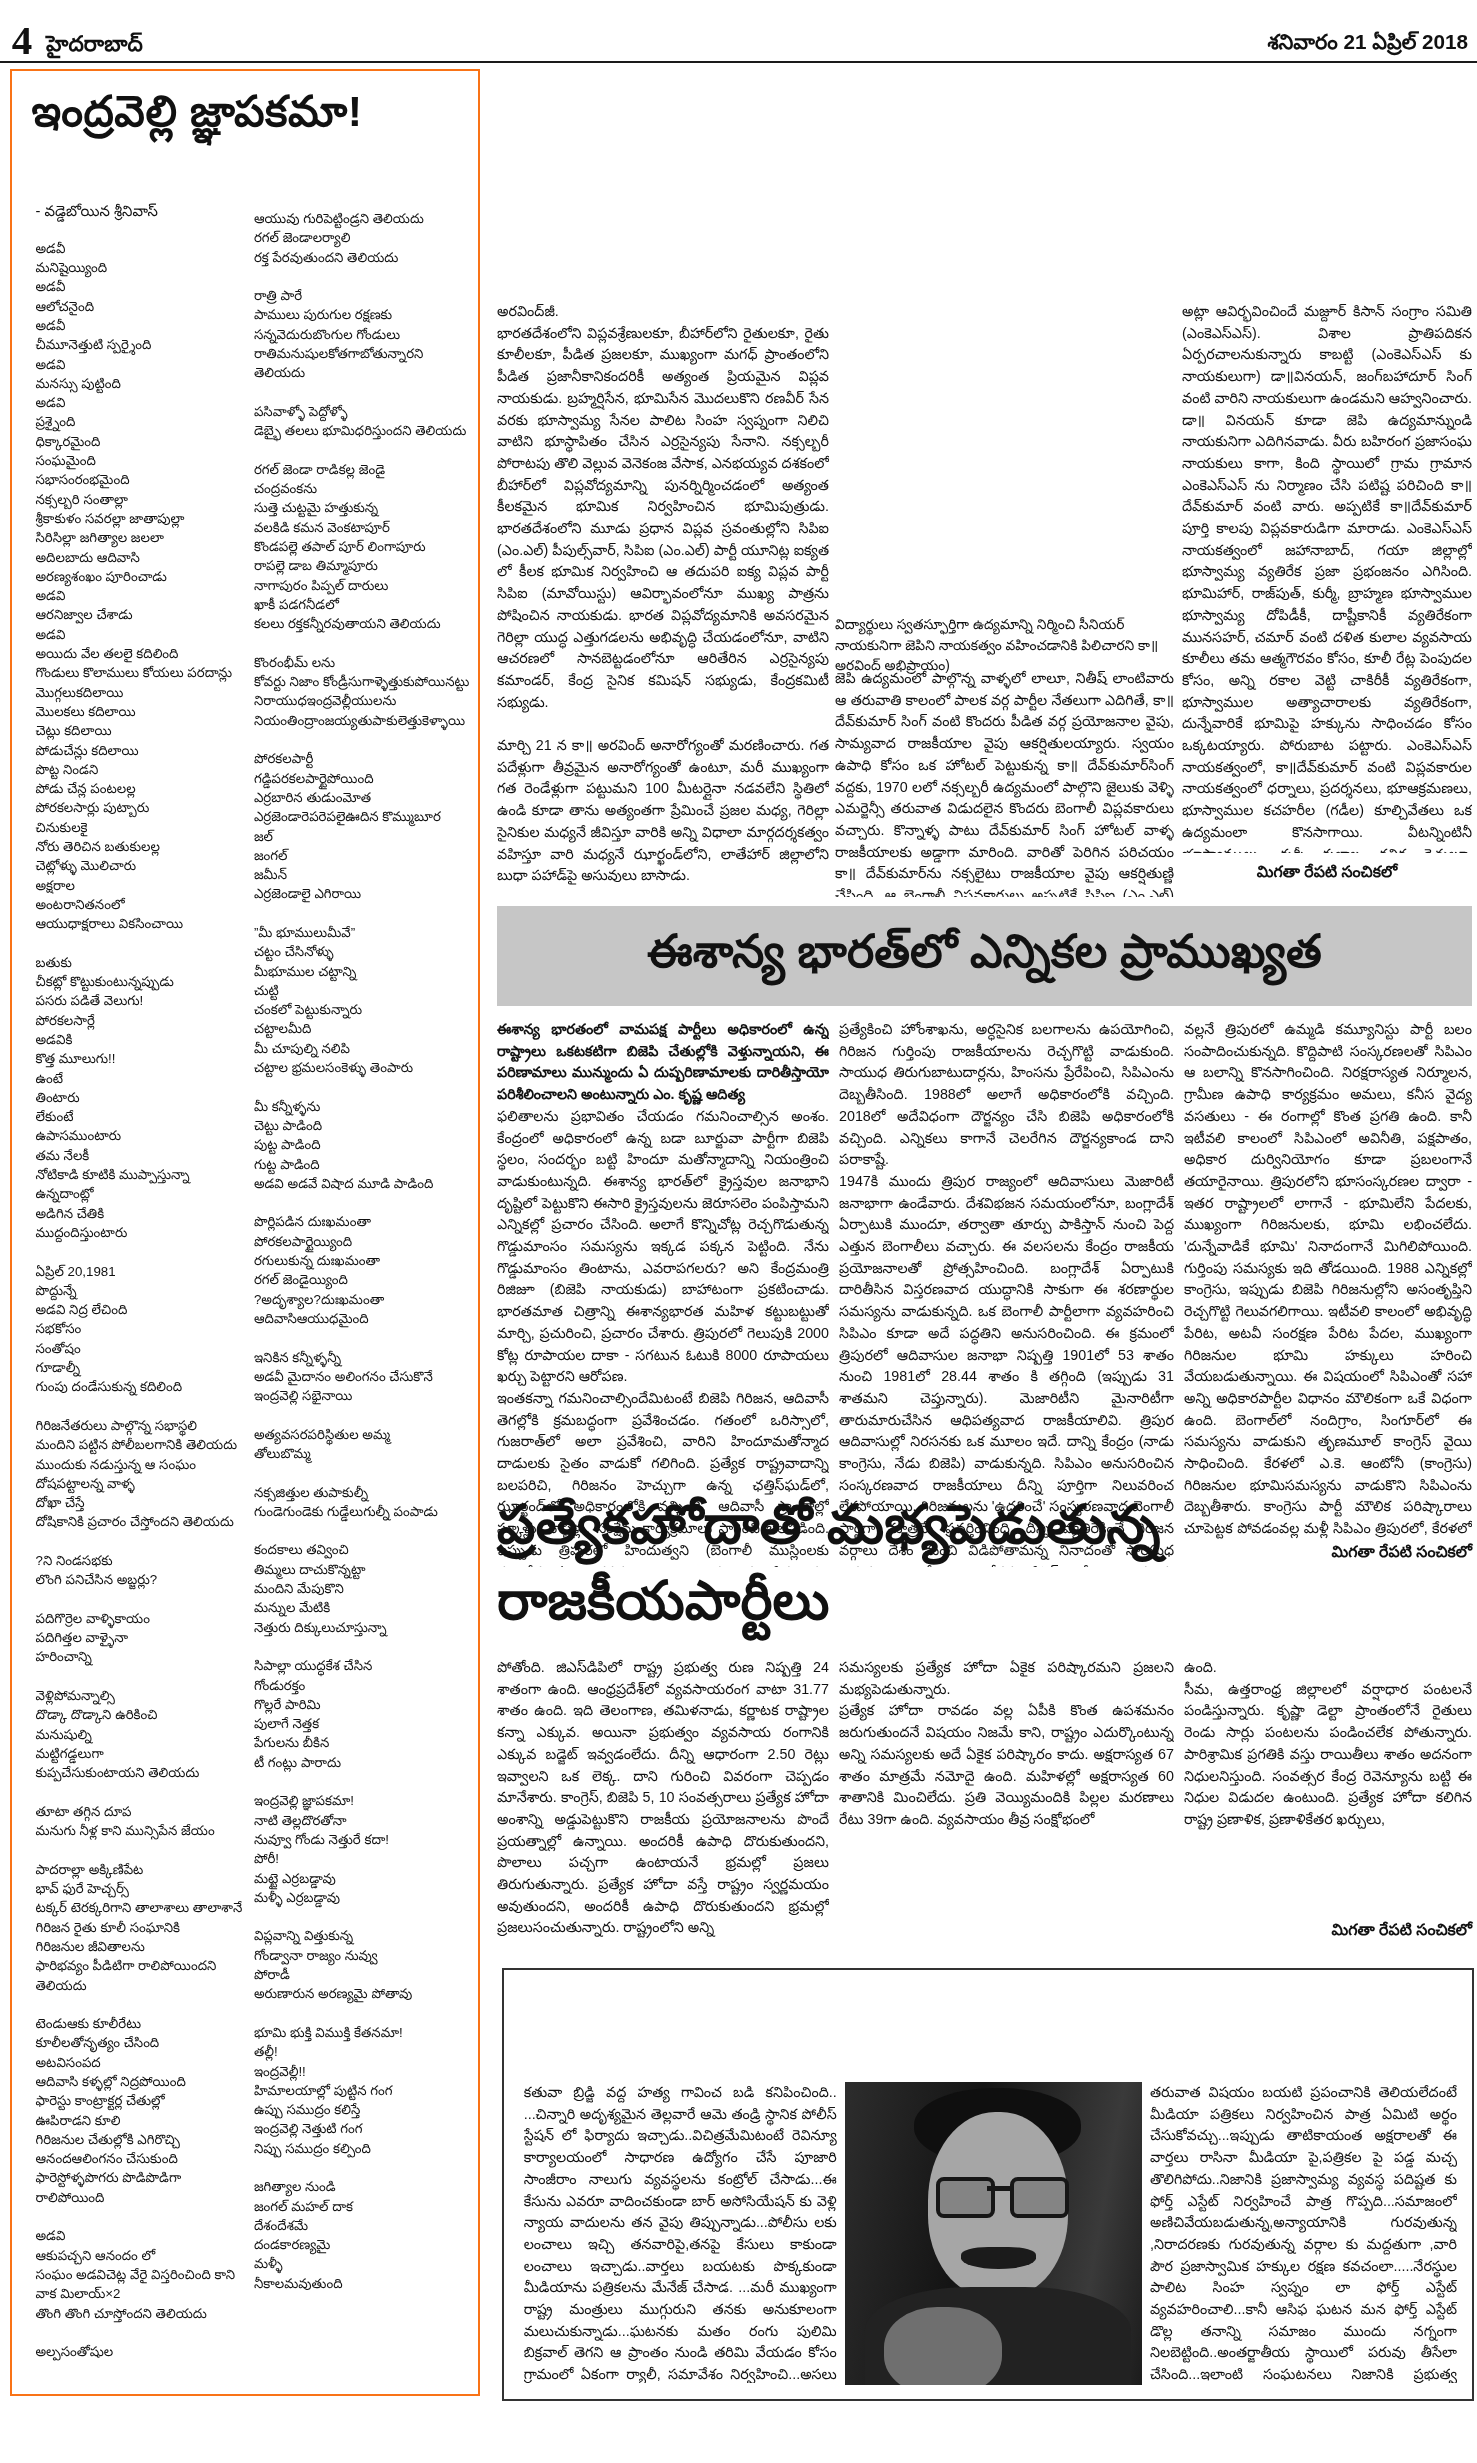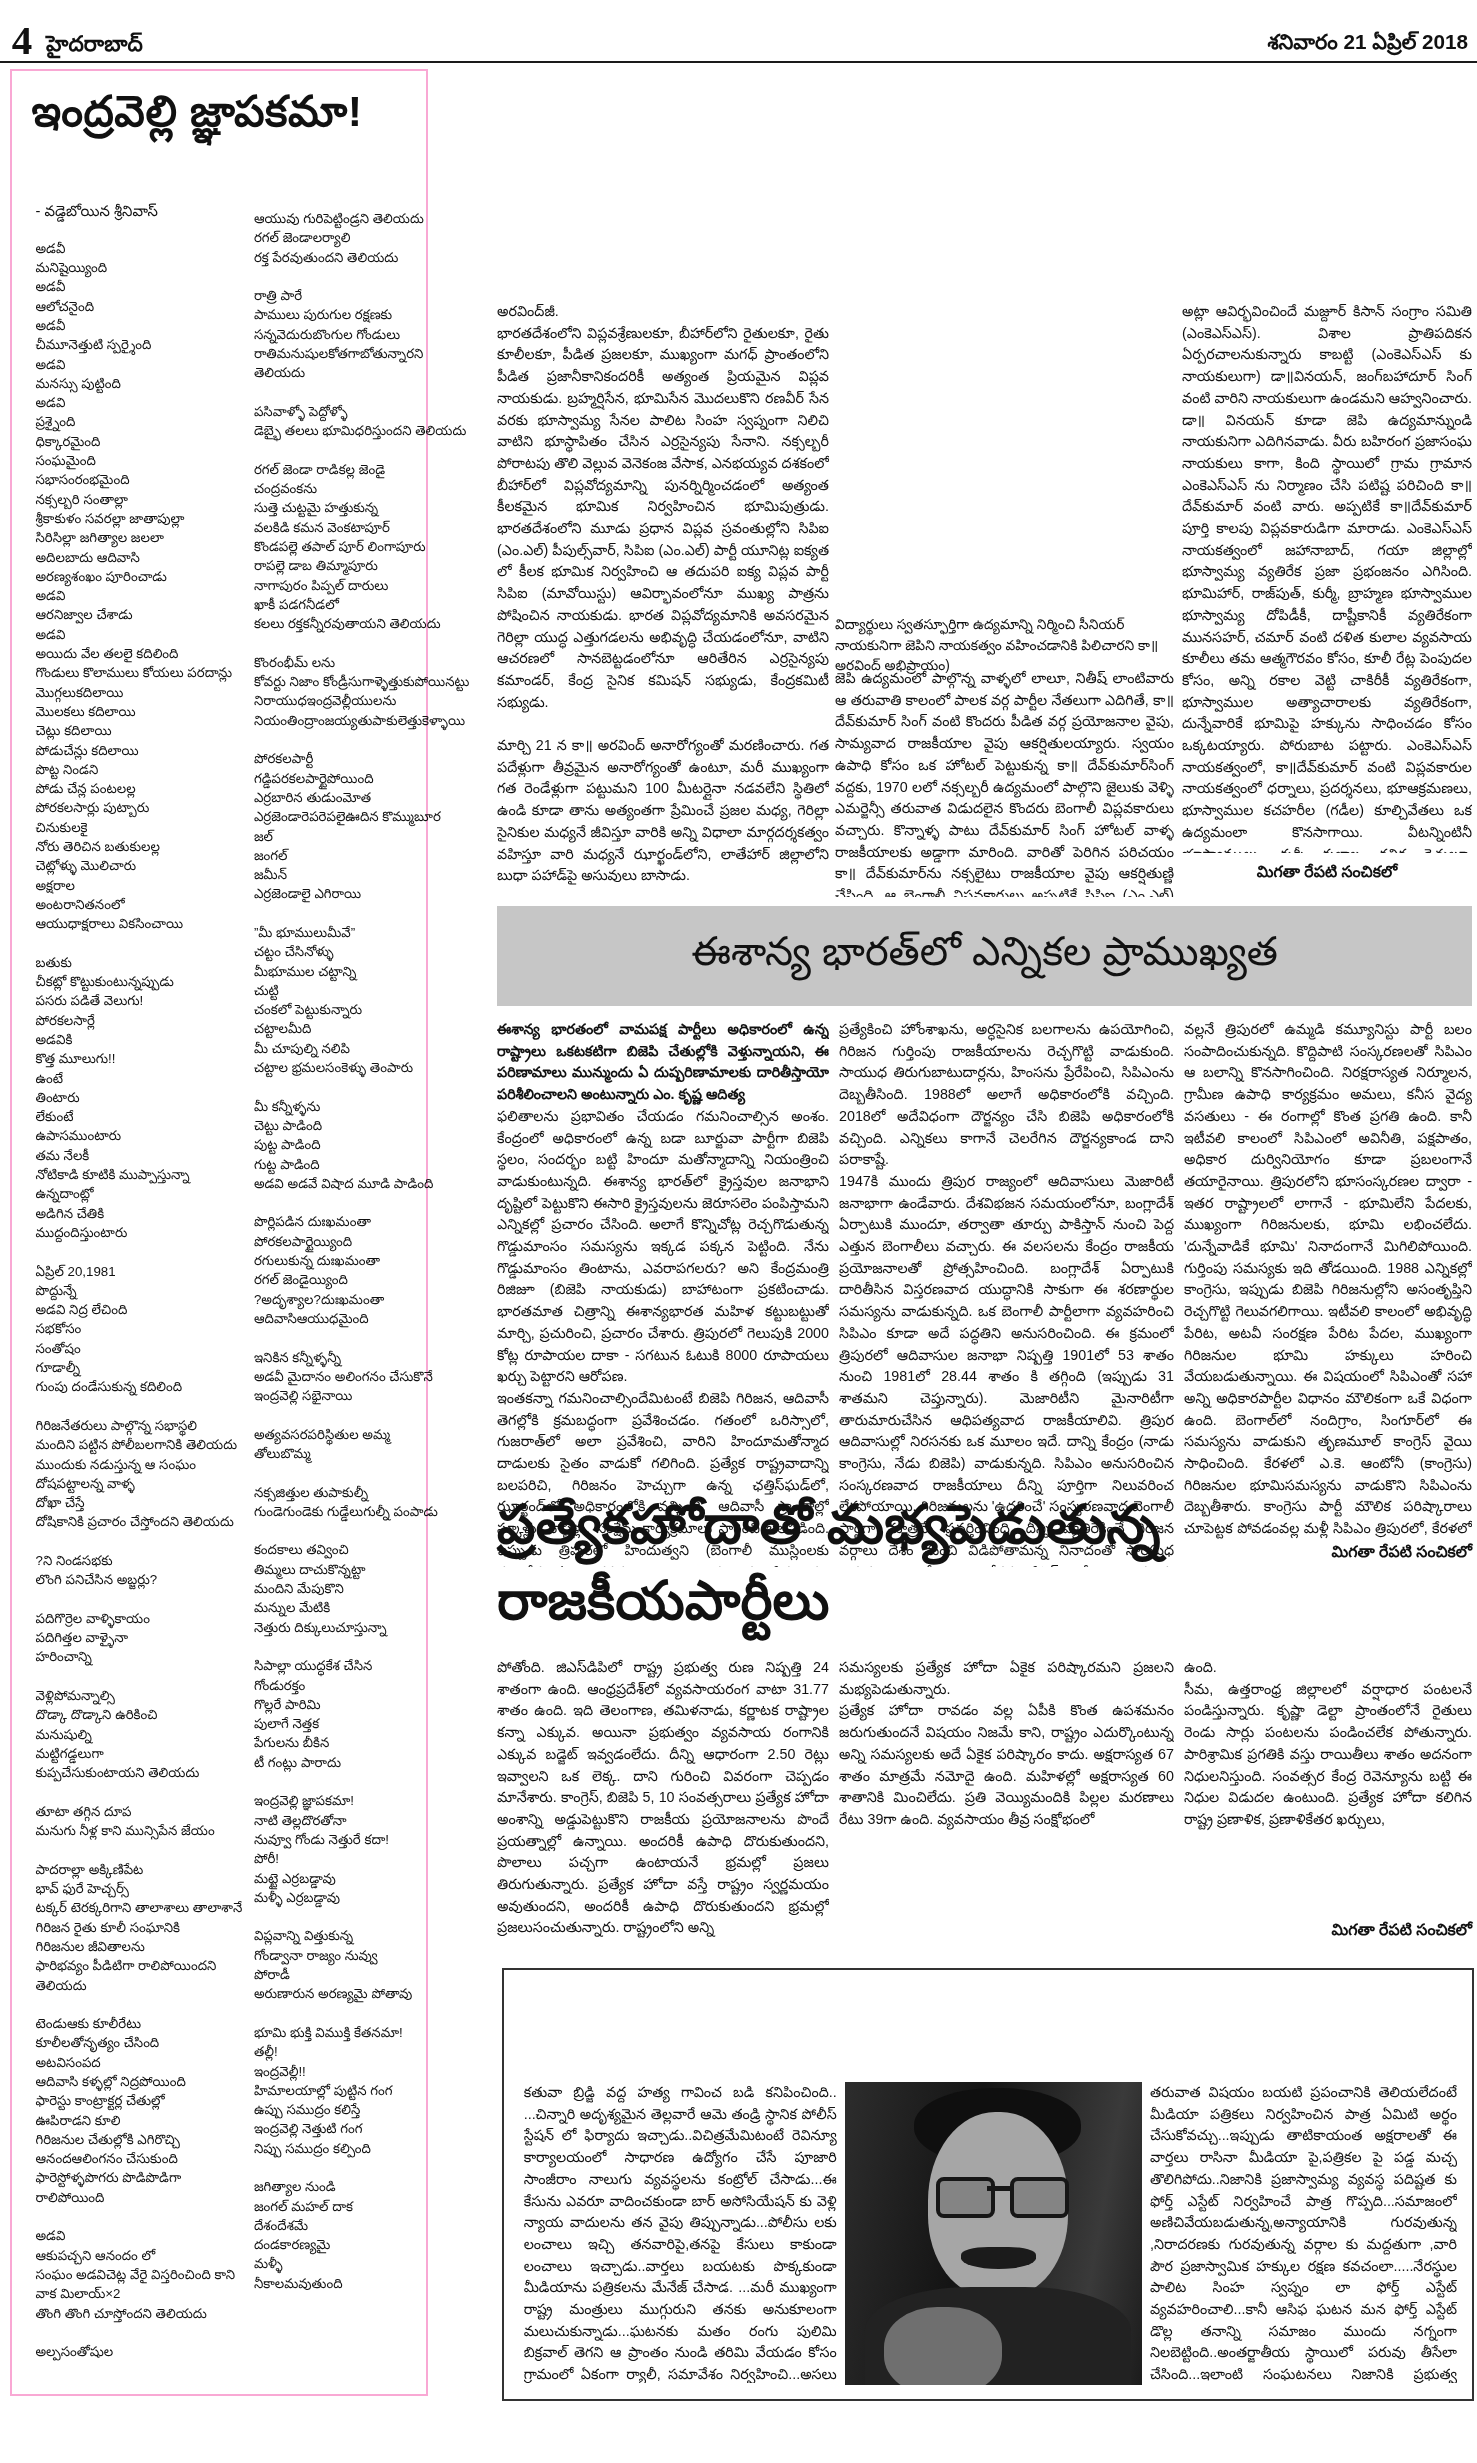--- a/index.html
+++ b/index.html
@@ -7,36 +7,36 @@
           font-family:"Liberation Sans","DejaVu Sans",sans-serif; color:#111; overflow:hidden; }
 
   
   .mast-left  { position:absolute; left:11.8px; top:21.7px; display:flex; align-items:flex-end; }
   .pgnum      { font-size:41px; font-weight:bold; line-height:37px; font-family:"Liberation Serif","DejaVu Serif",serif; }
   .city       { font-size:21.7px; font-weight:bold; margin-left:13.8px; line-height:29.6px; }
   .mast-date  { position:absolute; right:9.9px; top:29.6px; font-size:20.7px; font-weight:bold; }
   .mast-rule  { position:absolute; left:0; top:61px; width:1478px; height:2px; background:#1a1a1a; }
 
   
-  .poem-box   { position:absolute; left:9.9px; top:69px; width:418px; height:2327px;
-                border:2px solid #f9a8d4; box-sizing:border-box; background:#fff; }
+  .poem-box   { position:absolute; left:9.9px; top:69px; width:470px; height:2327px;
+                border:2px solid #f97316; box-sizing:border-box; background:#fff; }
   .poem-title { position:absolute; left:19.7px; top:15.8px; width:424px; font-size:43px; font-weight:bold; letter-spacing:0.5px; }
   .poem-author{ font-weight:normal; font-size:14.8px; margin-bottom:15.8px; }
   .poem-col1  { position:absolute; left:23.6px;  top:132px; width:211px; height:2167px; overflow:hidden; }
   .poem-col2  { position:absolute; left:242px; top:138px; width:221px; height:2161px; overflow:hidden; }
   .poem-lines { font-size:13.3px; line-height:19.3px; white-space:pre-line; }
 
   
   .banner1 { position:absolute; left:497px; top:65px; width:975px; height:231px;
              background:repeating-linear-gradient(180deg,#ffffff 0px,#ffffff 4.4px,#cccccc 4.4px,#cccccc 7.4px);
              display:flex; align-items:center; justify-content:center; }
   .banner1 h2 { margin:0; font-size:93px; font-weight:bold; letter-spacing:2px; }
   .banner2 { position:absolute; left:497px; top:906px; width:975px; height:100px; background:#c6c6c6;
              display:flex; align-items:center; justify-content:center; }
-  .banner2 h2 { margin:0; font-size:40px; font-weight:normal; }
+  .banner2 h2 { margin:0; font-size:46px; font-weight:bold; }
   .banner3 { position:absolute; left:497px; top:1572px; width:975px; height:73px;
              display:flex; align-items:flex-end; justify-content:flex-start; }
   .banner3 h2 { margin:0; font-size:54px; font-weight:bold; }
   .banner4 { position:absolute; left:19.7px; top:7.9px; width:933px; height:95px; background:#d2d2d2;
              display:flex; align-items:center; justify-content:center; }
   .banner4 h2 { margin:0; font-size:51px; font-weight:bold; }
 
   
   .body-col { position:absolute; font-size:14.3px; line-height:21.7px; text-align:justify;
               overflow:hidden; white-space:pre-line; }

